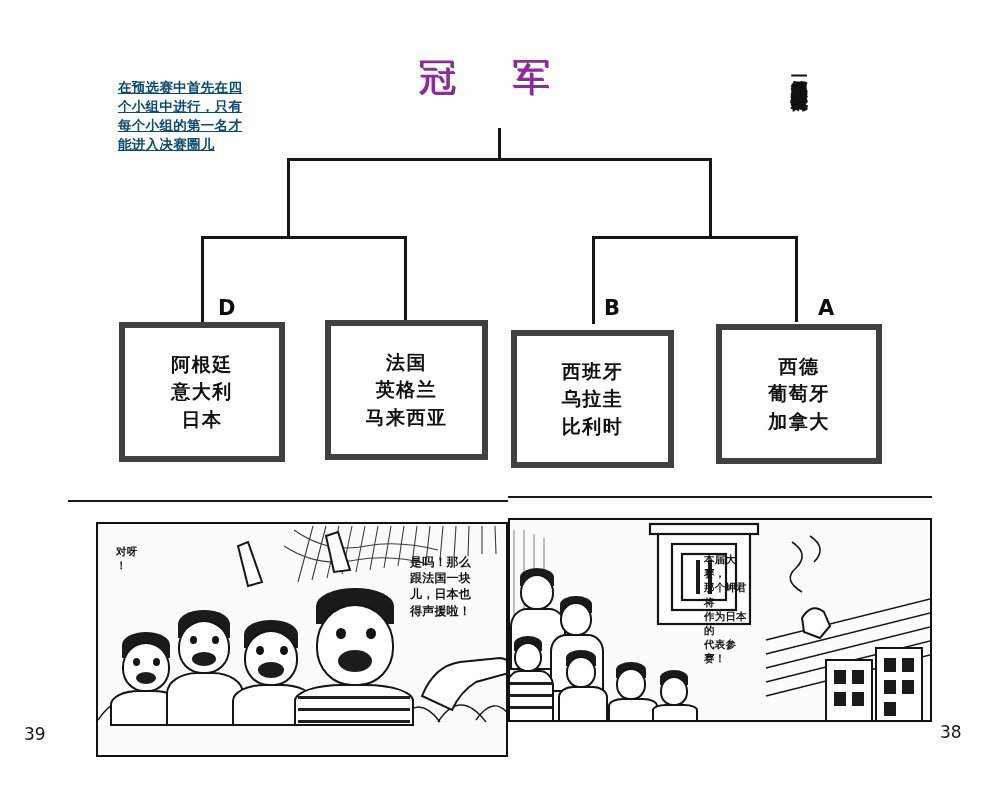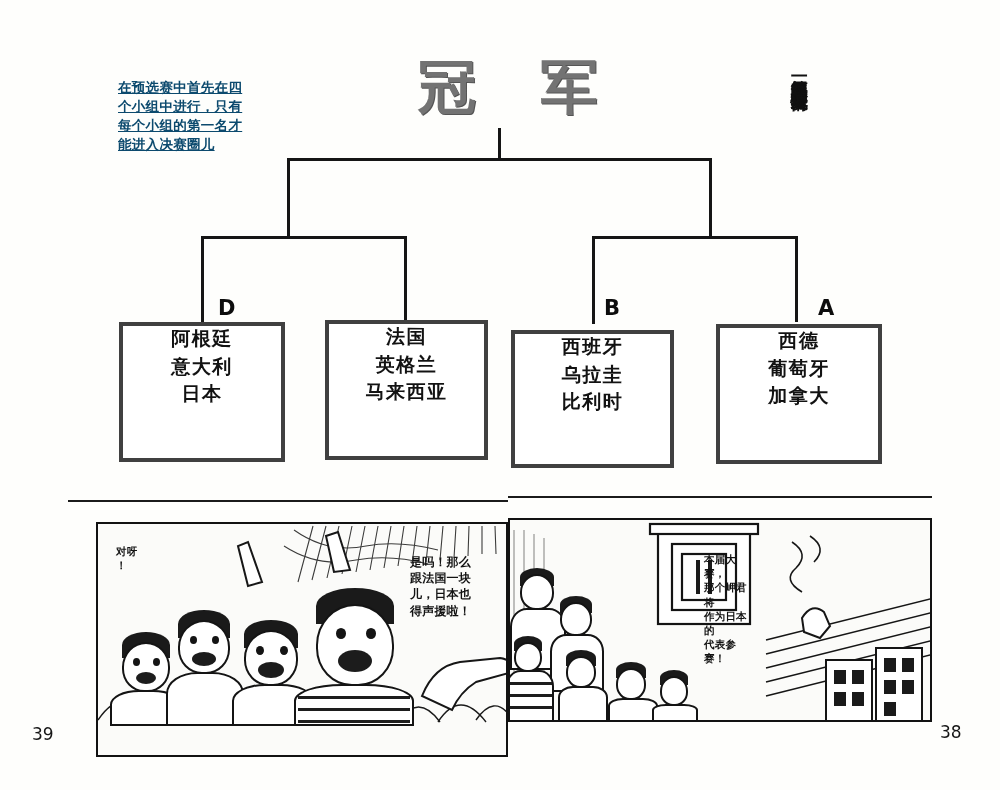--- a/index.html
+++ b/index.html
@@ -8,21 +8,21 @@
     background: #fdfdfb;
     font-family: "DejaVu Sans", "Liberation Sans", sans-serif;
     overflow: hidden;
     position: relative;
   }
   #page { position: relative; width: 1000px; height: 790px; background: #fefefc; }
 
   
   .title-champion {
     position: absolute; left: 418px; top: 58px;
-    font-size: 58px; font-weight: bold; color: #737373;
+    font-size: 38px; font-weight: normal; color: #a21caf;
     letter-spacing: 22px; line-height: 1;
     font-family: "DejaVu Sans", "Liberation Sans", sans-serif;
     text-shadow: 1px 1px 0 #555;
   }
 
   .side-note {
     position: absolute; left: 118px; top: 78px;
     width: 132px;
     font-size: 13.5px; font-weight: bold; color: #0c4a6e;
     line-height: 1.42; letter-spacing: 0.3px;
@@ -47,24 +47,24 @@
   .bl.v { width: 3px; }
 
   .group-letter {
     position: absolute;
     font-size: 21px; font-weight: bold; color: #0d0d0d;
     font-family: "DejaVu Sans", "Liberation Sans", sans-serif;
   }
 
   .team-box {
     position: absolute;
-    border: 4px solid #404040;
+    border: 6px solid #404040;
     background: #ffffff;
     display: flex; flex-direction: column;
-    align-items: center; 
+    align-items: center; justify-content: center;
     gap: 2px;
   }
   .team-box .team {
     font-size: 19px; font-weight: bold; color: #121212;
     line-height: 1.35; letter-spacing: 1.5px;
     white-space: nowrap;
   }
 
   
   .divider { position: absolute; background: #1b1b1b; height: 2px; }
@@ -324,16 +324,16 @@
       <div class="body-sh" style="left:142px; top:184px; width:46px; height:20px; border-radius:30% 30% 0 0;"></div>
     </div>
 
     <div class="bubble-text" style="left:146px; top:32px; width:92px; font-size:10.5px;padding-left:48px;">本届大赛，
 那个岬君将
 作为日本的
 代表参赛！</div>
 
   </div>
 
-  <div class="pagenum" style="left:32px; top:724px;">39</div>
+  <div class="pagenum" style="left:24px; top:724px;">39</div>
   <div class="pagenum" style="left:940px; top:722px;">38</div>
 
 </div>
 
 </body></html>

